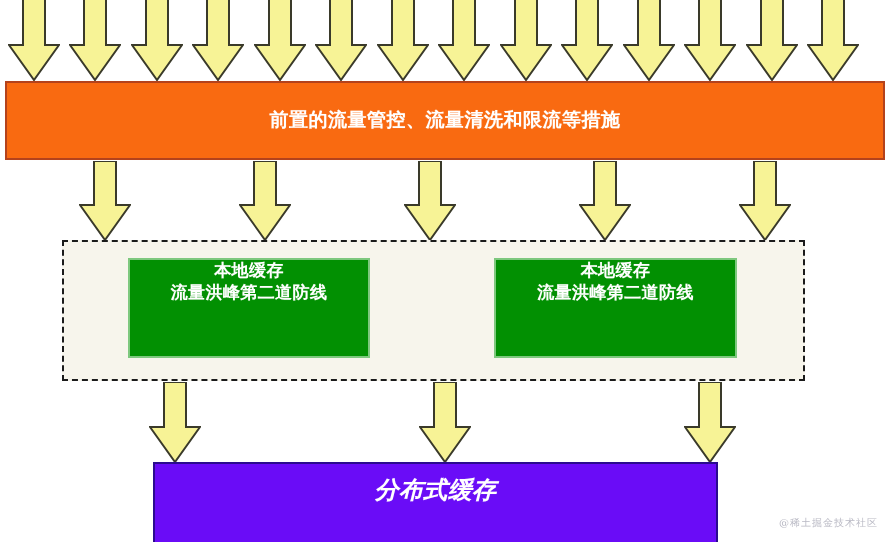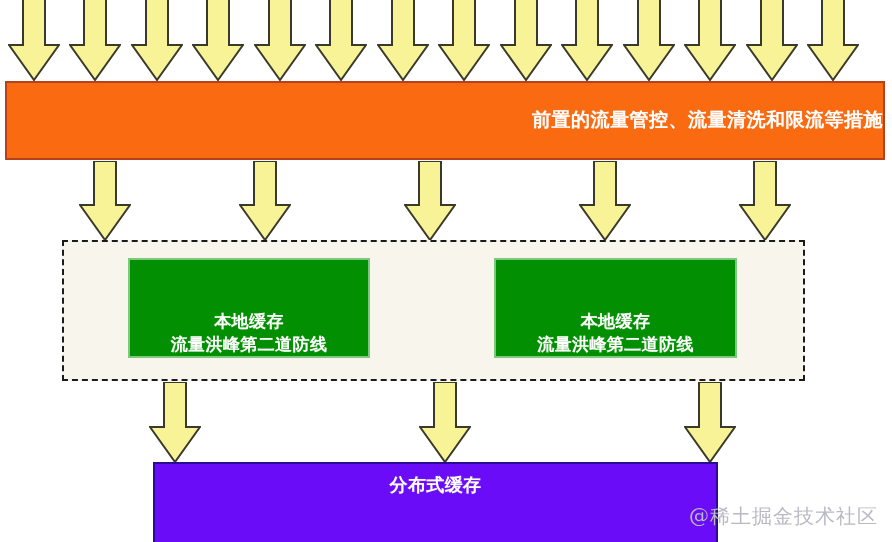--- a/index.html
+++ b/index.html
@@ -29,23 +29,23 @@
   #tier1-banner {
     position: absolute;
     left: 5px;
     top: 81px;
     width: 880px;
     height: 79px;
     box-sizing: border-box;
     background: #f96a11;
     border: 2px solid #b4421c;
     display: flex;
-    flex-direction: row;
+    flex-direction: column;
     align-items: center;
-    justify-content: flex-end;
+    justify-content: center;
     color: #ffffff;
     line-height: 1.30;
   }
   #tier1-banner .ln {
     font-size: 19px;
     font-weight: 700;
     letter-spacing: 0.5px;
     text-shadow: 0 0 1px rgba(255,255,255,.35);
   }
 
@@ -64,21 +64,21 @@
   .green-box {
     position: absolute;
     top: 258px;
     height: 100px;
     box-sizing: border-box;
     background: #029002;
     border: 2px solid #7ec87e;
     display: flex;
     flex-direction: column;
     align-items: center;
-    justify-content: flex-end;
+    justify-content: flex-start;
     color: #ffffff;
     line-height: 1.32;
   }
   .green-box .ln {
     font-size: 17px;
     font-weight: 700;
     letter-spacing: 0.4px;
     text-shadow: 0 0 1px rgba(255,255,255,.3);
   }
   #local-cache-box-1 { left: 128px; width: 242px; }
@@ -96,32 +96,33 @@
     border: 2px solid #2b0b8f;
     display: flex;
     flex-direction: column;
     align-items: center;
     justify-content: flex-start;
     padding-top: 10px;
     color: #ffffff;
     line-height: 1.32;
   }
   #tier3-box .ln {
-    font-size: 18px;
+    font-size: 24px;
     font-weight: 700;
     letter-spacing: 0.4px;
     text-shadow: 0 0 1px rgba(255,255,255,.3);
+    font-style: italic;
   }
 
   
   #watermark {
     position: absolute;
     right: 14px;
     bottom: 12px;
-    font-size: 20px;
+    font-size: 10px;
     color: #b9b9c4;
     letter-spacing: 1px;
     font-family: "DejaVu Serif", "Liberation Serif", serif;
     white-space: nowrap;
   }
 </style>
 </head>
 <body>
 
 <div id="stage">

